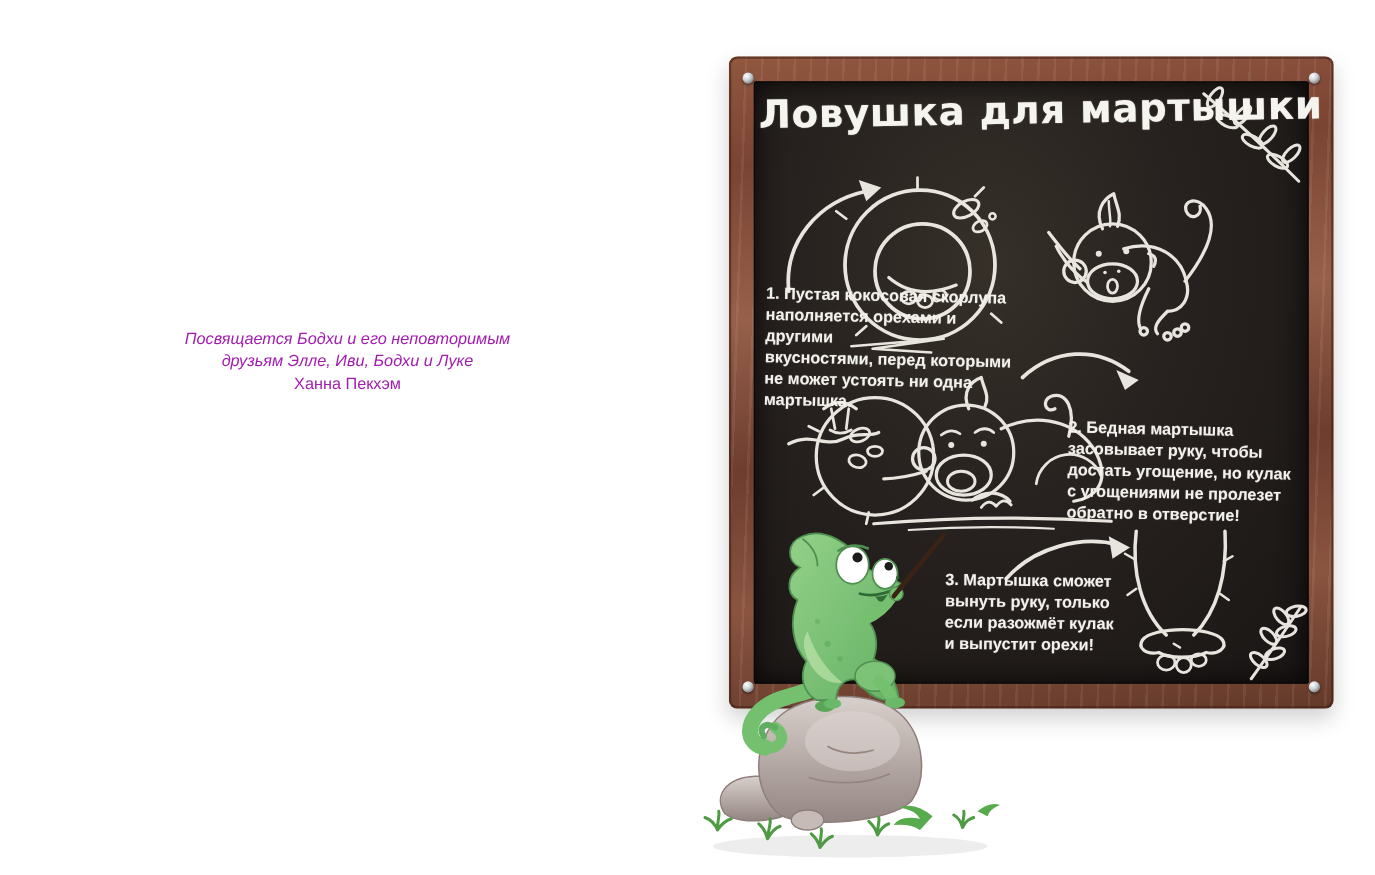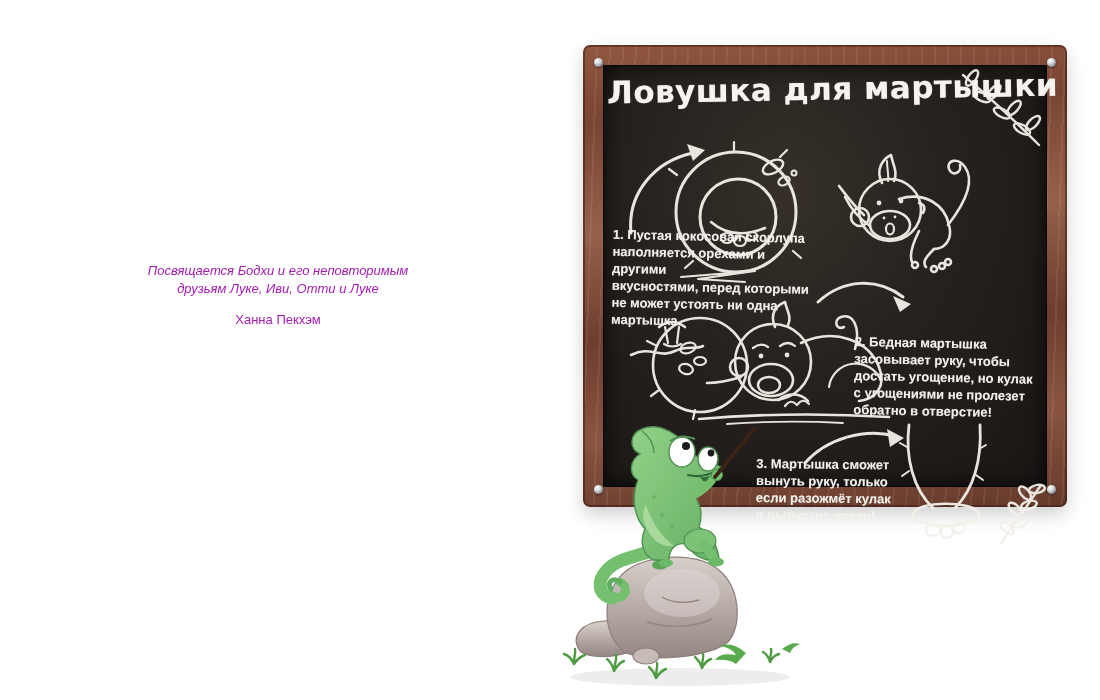--- a/index.html
+++ b/index.html
@@ -9,25 +9,25 @@
     font-family:"Liberation Sans",sans-serif;
   }
   .spread{position:absolute;inset:0;}
 
   
   .dedication{
     position:absolute;left:118px;top:262px;width:320px;
     text-align:center;color:#a21caf;font-size:13px;line-height:18px;
   }
   .dedication .ital{font-style:italic;}
-  .dedication .author{margin-top:13px;font-style:normal;}
+  .dedication .author{margin-top:0;font-style:normal;}
 
   
   .board{
-    position:absolute;left:583px;top:45px;width:484px;height:462px;
+    position:absolute;left:583px;top:45px;width:484px;height:522px;
     border-radius:7px;
     background:
       repeating-linear-gradient(92deg, rgba(255,255,255,0.07) 0 2px, rgba(255,255,255,0) 2px 13px),
       linear-gradient(176deg,#91573f 0%,#7a4433 16%,#96604a 38%,#6e3d2e 60%,#8a5440 80%,#643929 100%);
     box-shadow:0 8px 18px rgba(0,0,0,0.18), inset 0 0 0 2px rgba(60,28,18,0.55);
   }
   .surface{
     position:absolute;left:20px;top:20px;right:20px;bottom:20px;
     background:
       radial-gradient(ellipse at 42% 30%, #363029 0%, #27221f 42%, #1a1615 100%);
@@ -63,21 +63,21 @@
 
   .chameleon-wrap{position:absolute;left:550px;top:415px;width:280px;height:285px;}
 </style>
 </head>
 <body>
 
 <div class="spread">
 
   <div class="dedication">
     <div class="ital">Посвящается Бодхи и его неповторимым</div>
-    <div class="ital">друзьям Луке, Иви, Отти и Луке</div>
+    <div class="ital">друзьям Элле, Иви, Бодхи и Луке</div>
     <div class="author">Ханна Пекхэм</div>
   </div>
 
   <div class="board">
     <div class="surface"></div>
     <span class="screw tl"></span>
     <span class="screw tr"></span>
     <span class="screw bl"></span>
     <span class="screw br"></span>
 

